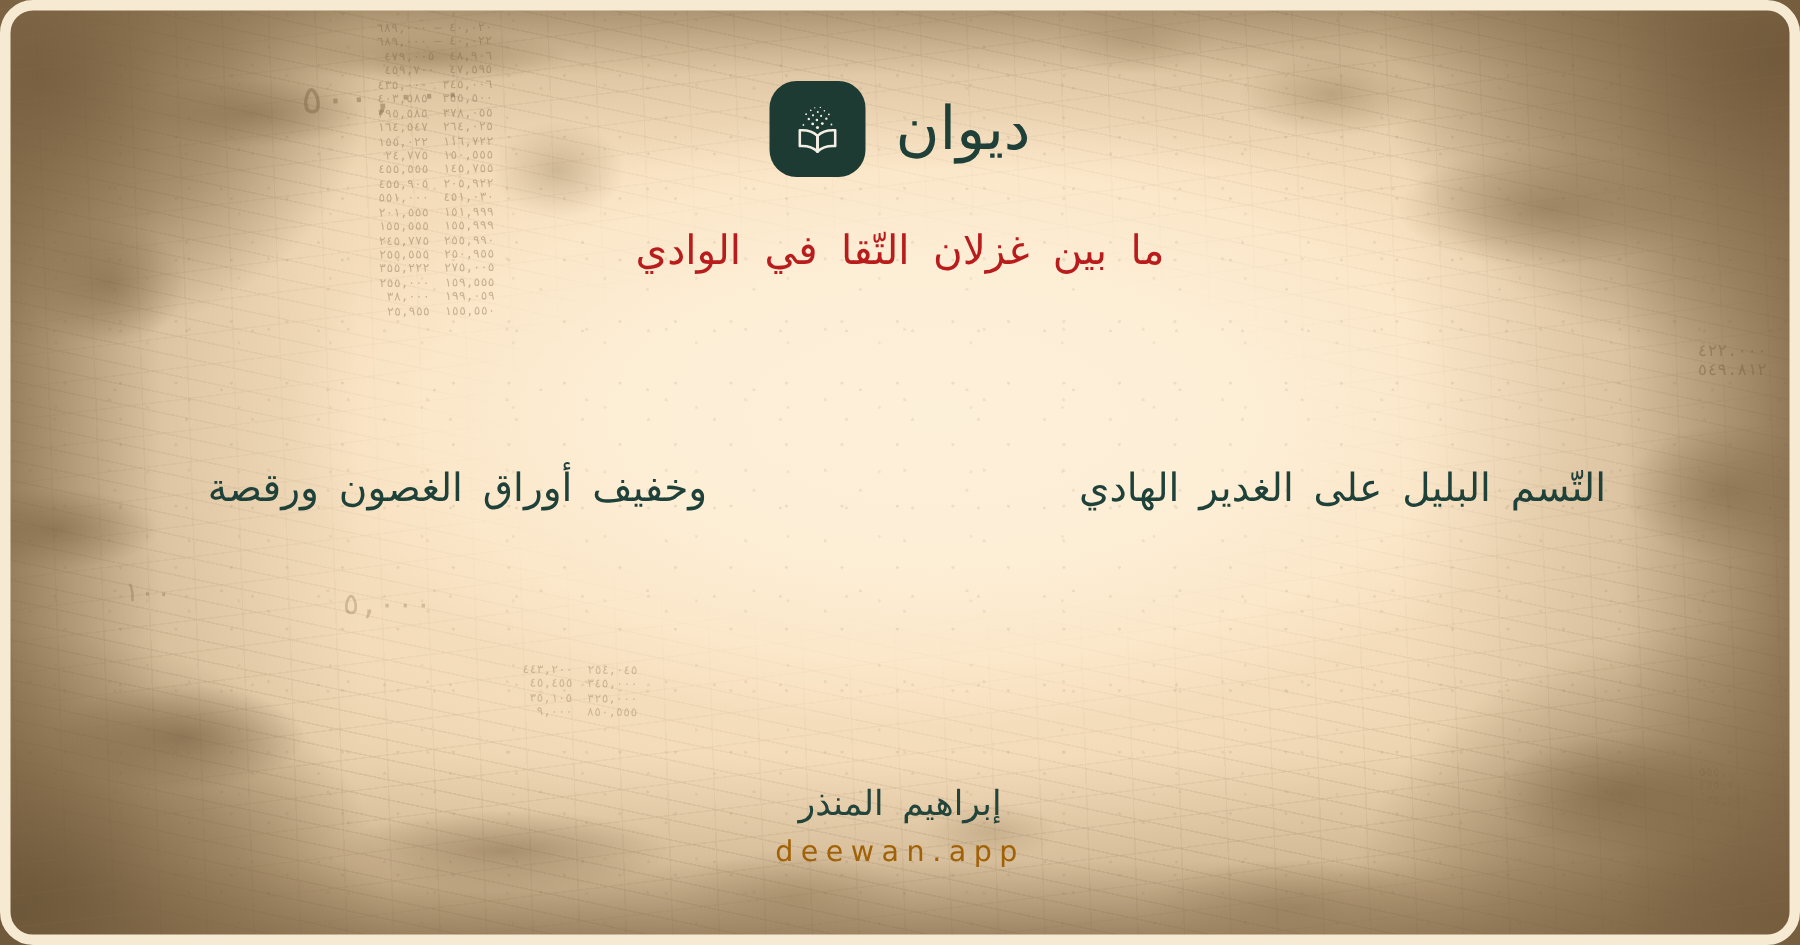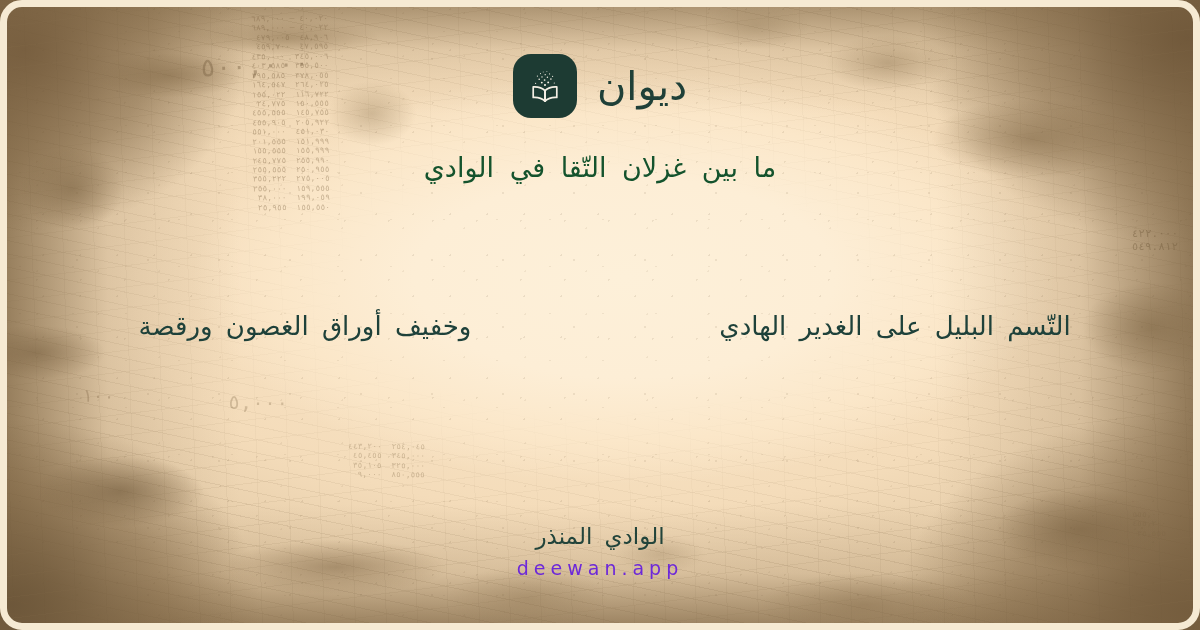--- a/index.html
+++ b/index.html
@@ -178,21 +178,21 @@
     align-items: center;
     justify-content: center;
     flex: 0 0 auto;
   }
   .logo-mark svg { display: block; }
 
   .poem-title {
     margin-top: 30px;
     font-size: 27px;
     font-weight: 400;
-    color: #14532d;
+    color: #b91c1c;
     text-align: left;
     line-height: 1.45;
     word-spacing: 7px;
     max-width: 1000px;
   }
 
   .verses {
     margin-top: 120px;
     width: 100%;
     display: flex;
@@ -229,21 +229,21 @@
   }
   .author {
     font-size: 23px;
     font-weight: 400;
     color: #22443b;
     word-spacing: 5px;
     line-height: 1;
   }
   .site {
     font-size: 19px;
-    color: #6d28d9;
+    color: #a16207;
     letter-spacing: 5px;
     direction: ltr;
     line-height: 1;
   }
 </style>
 </head>
 <body>
 
 <div class="card">
 
@@ -326,20 +326,20 @@
     <div class="poem-title">ما   بين غزلان   التّقا  في  الوادي</div>
 
     <div class="verses">
       <div class="verse-row">
         <div class="hemistich left">التّسم     البليل  على  الغدير الهادي</div>
         <div class="hemistich right">وخفيف أوراق  الغصون  ورقصة</div>
       </div>
     </div>
 
     <div class="footer">
-      <div class="author">الوادي  المنذر</div>
+      <div class="author">إبراهيم  المنذر</div>
       <div class="site">deewan.app</div>
     </div>
 
   </div>
 
   <div class="frame"></div>
 </div>
 
 </body></html>

